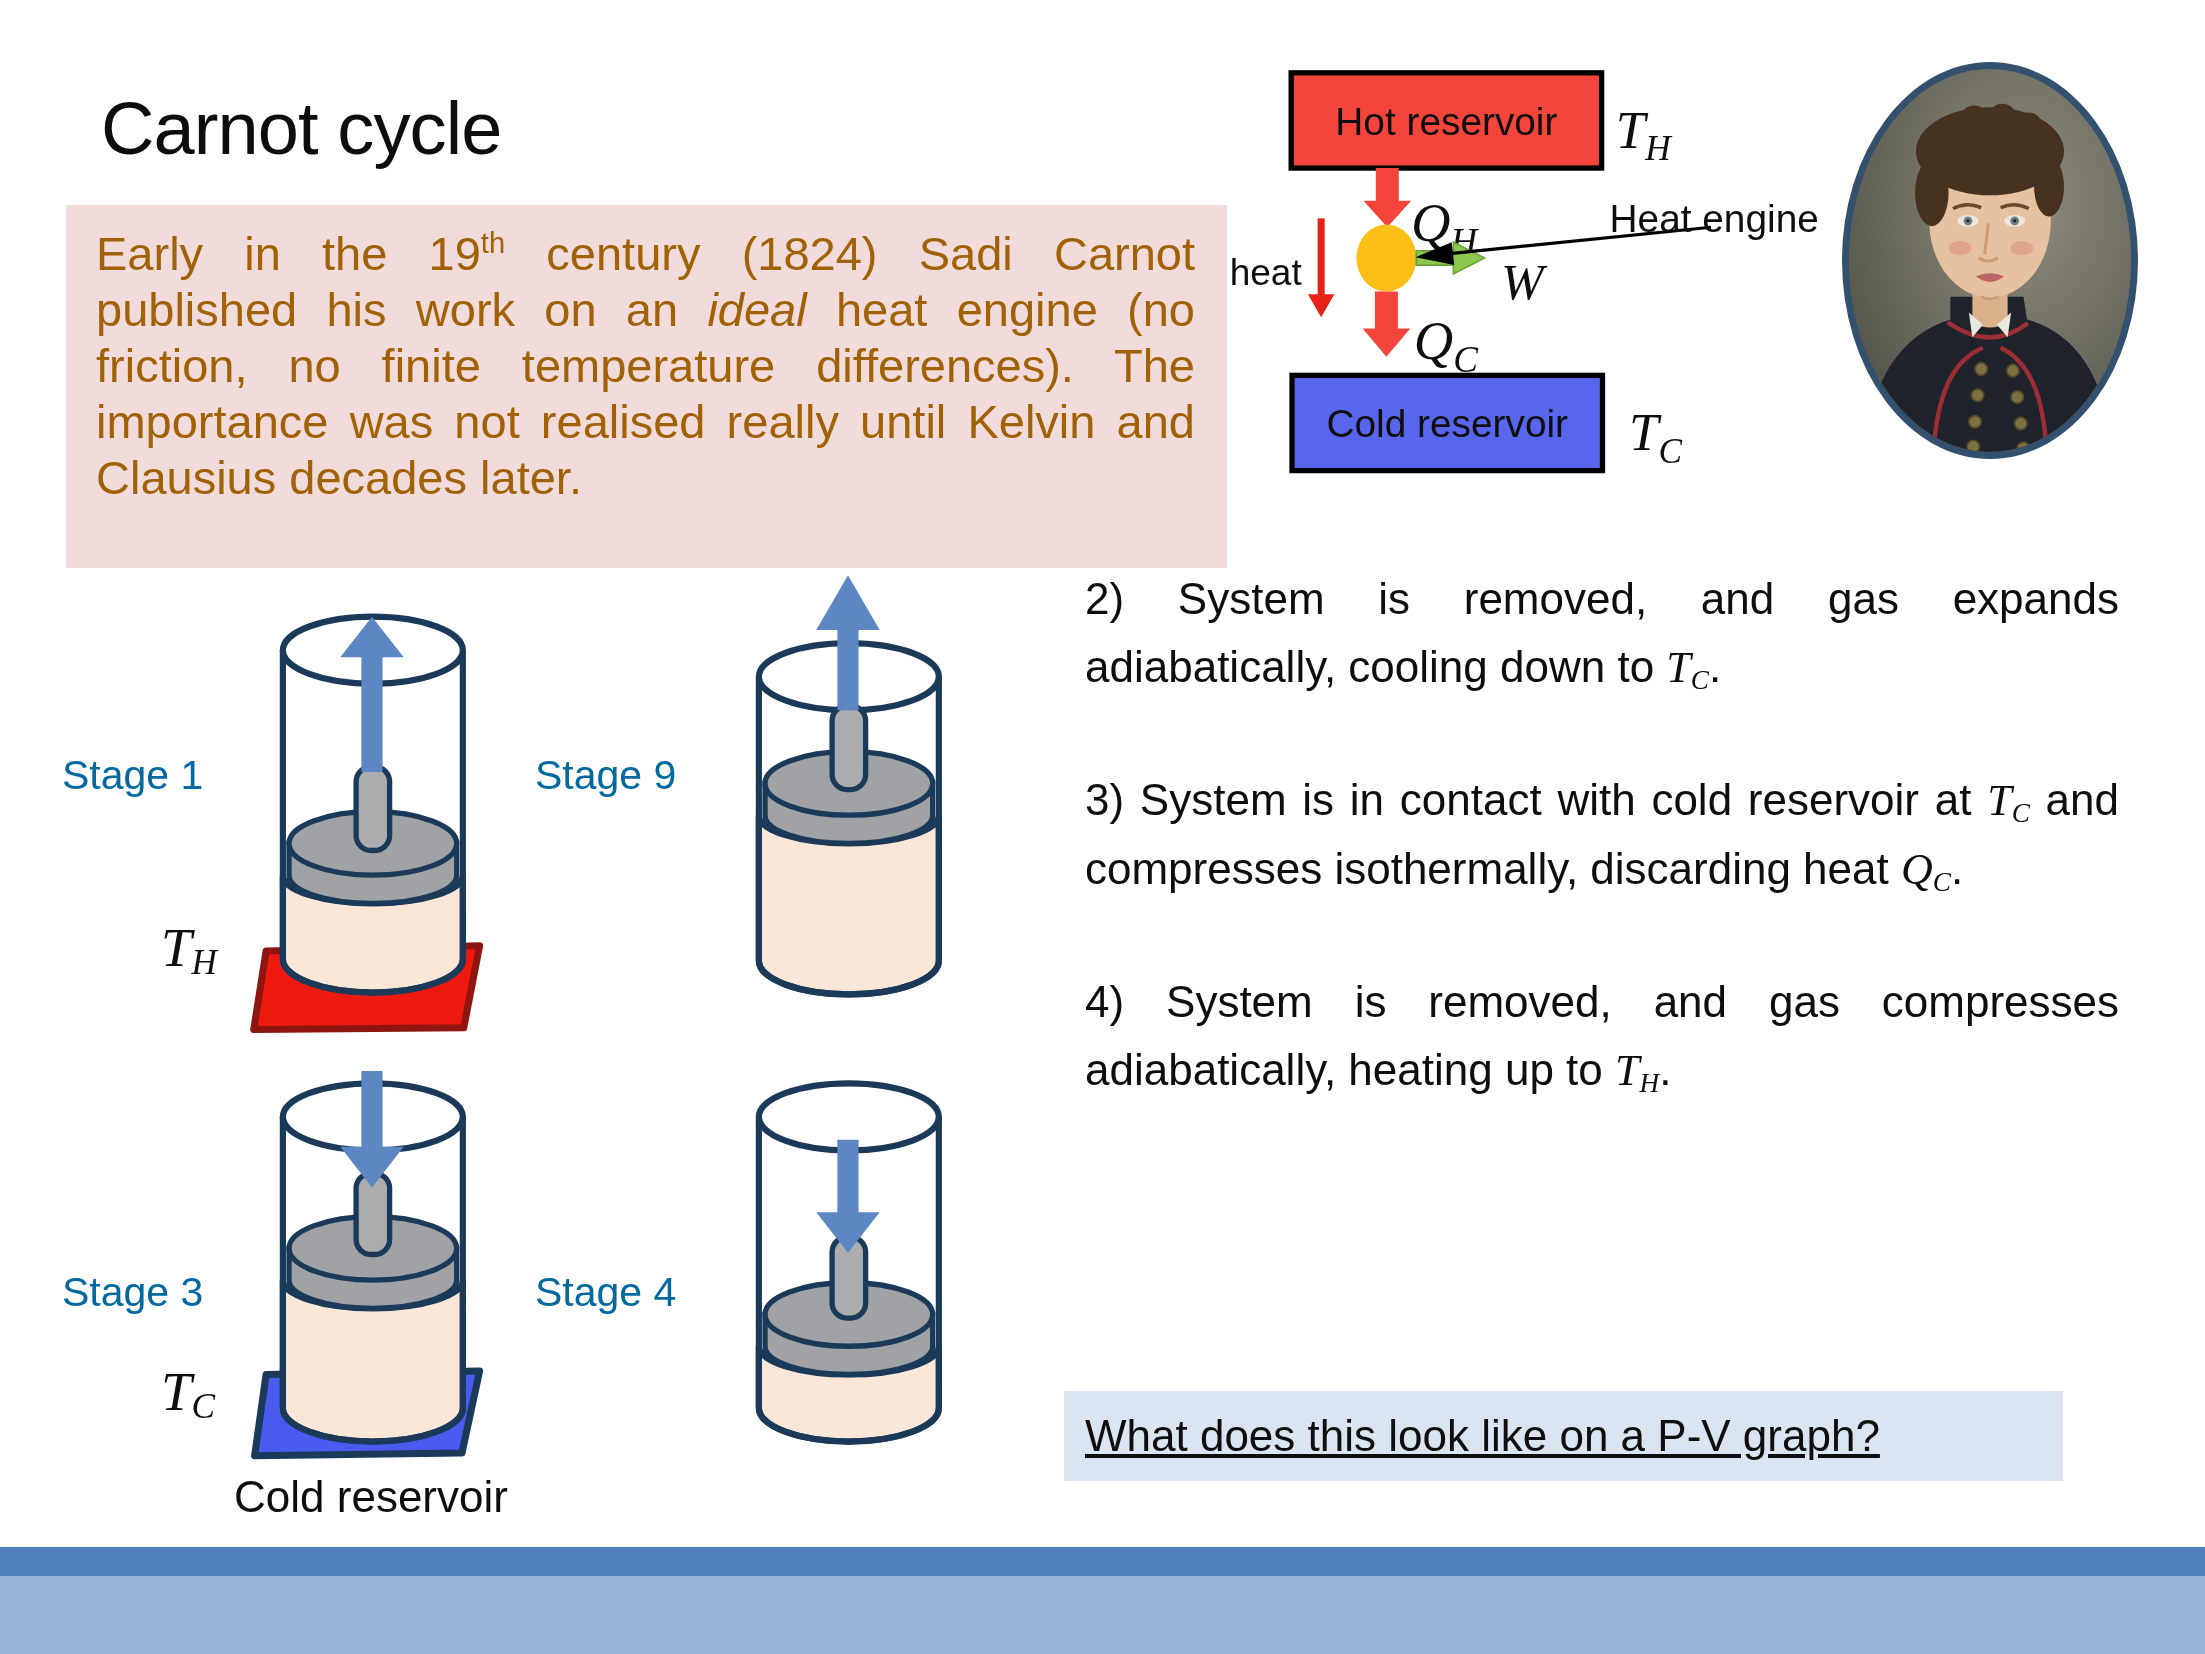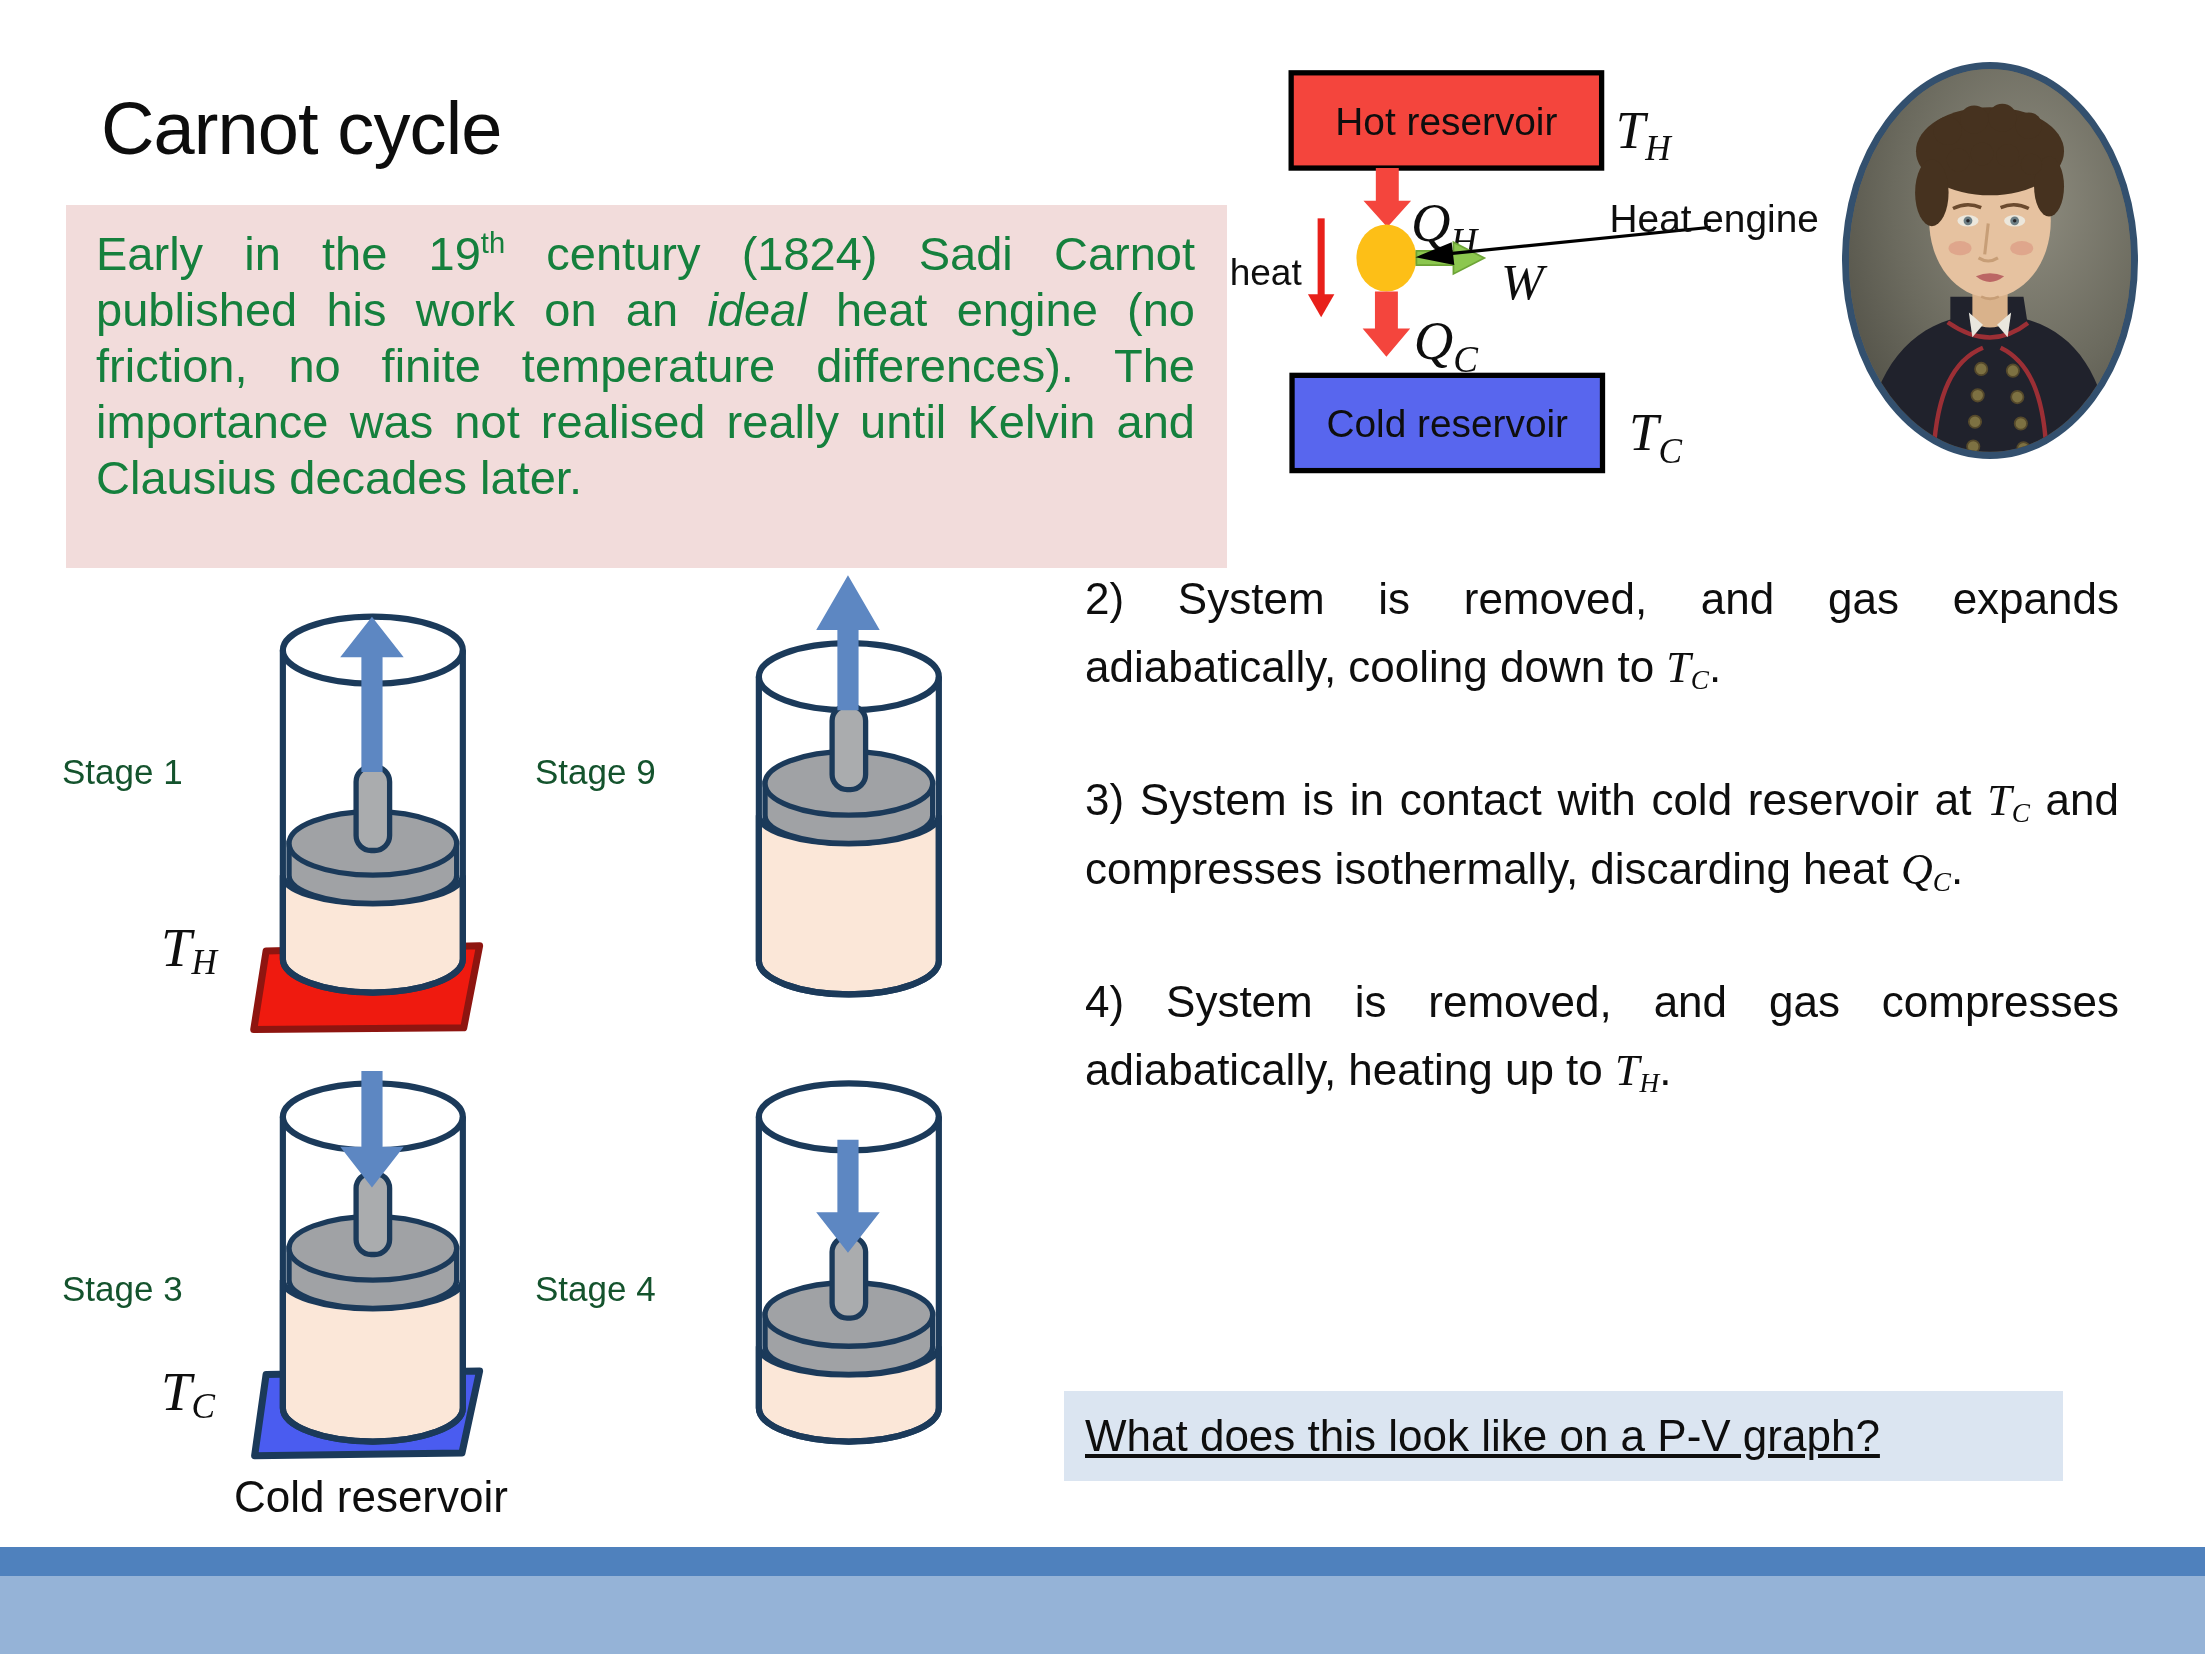--- a/index.html
+++ b/index.html
@@ -7,28 +7,28 @@
     position:relative;width:2206px;height:1654px;background:#ffffff;overflow:hidden;
     font-family:"Liberation Sans",sans-serif;color:#111;
   }
   .abs{position:absolute;}
   .title{left:101px;top:86px;font-size:74px;letter-spacing:-0.9px;color:#0d0d0d;}
   .intro-box{
     left:66px;top:205px;width:1161px;height:363px;background:#f2dcdb;
     box-sizing:border-box;padding:21px 32px 0 30px;
   }
   .intro-box p{
-    margin:0;font-size:47px;line-height:56px;text-align:justify;color:#15803d;
+    margin:0;font-size:47px;line-height:56px;text-align:justify;color:#a16207;
   }
   .intro-box sup{font-size:62%;line-height:0;}
   .m{font-family:"Liberation Serif",serif;font-style:italic;}
   sub.ms{font-size:62%;line-height:0;vertical-align:-0.25em;}
   .steps{left:1085px;top:565px;width:1034px;}
   .steps p{margin:0 0 64px 0;font-size:44px;line-height:68px;text-align:justify;color:#0e0e0e;}
-  .stage-label{font-size:35px;color:#14532d;}
+  .stage-label{font-size:41px;color:#0369a1;}
   .t-label{font-size:55px;font-family:"Liberation Serif",serif;font-style:italic;color:#0e0e0e;}
   .t-label sub{font-size:64%;line-height:0;vertical-align:-0.22em;}
   .caption{width:362px;text-align:center;font-size:44px;color:#0e0e0e;}
   .question-box{
     left:1064px;top:1391px;width:999px;height:90px;background:#dbe5f1;
     display:flex;align-items:center;box-sizing:border-box;padding-left:21px;
     font-size:44px;color:#0e0e0e;text-decoration:underline;
   }
   .bar-dark{left:0;top:1547px;width:2206px;height:29px;background:#4f81bd;}
   .bar-light{left:0;top:1576px;width:2206px;height:79px;background:#95b3d7;}

